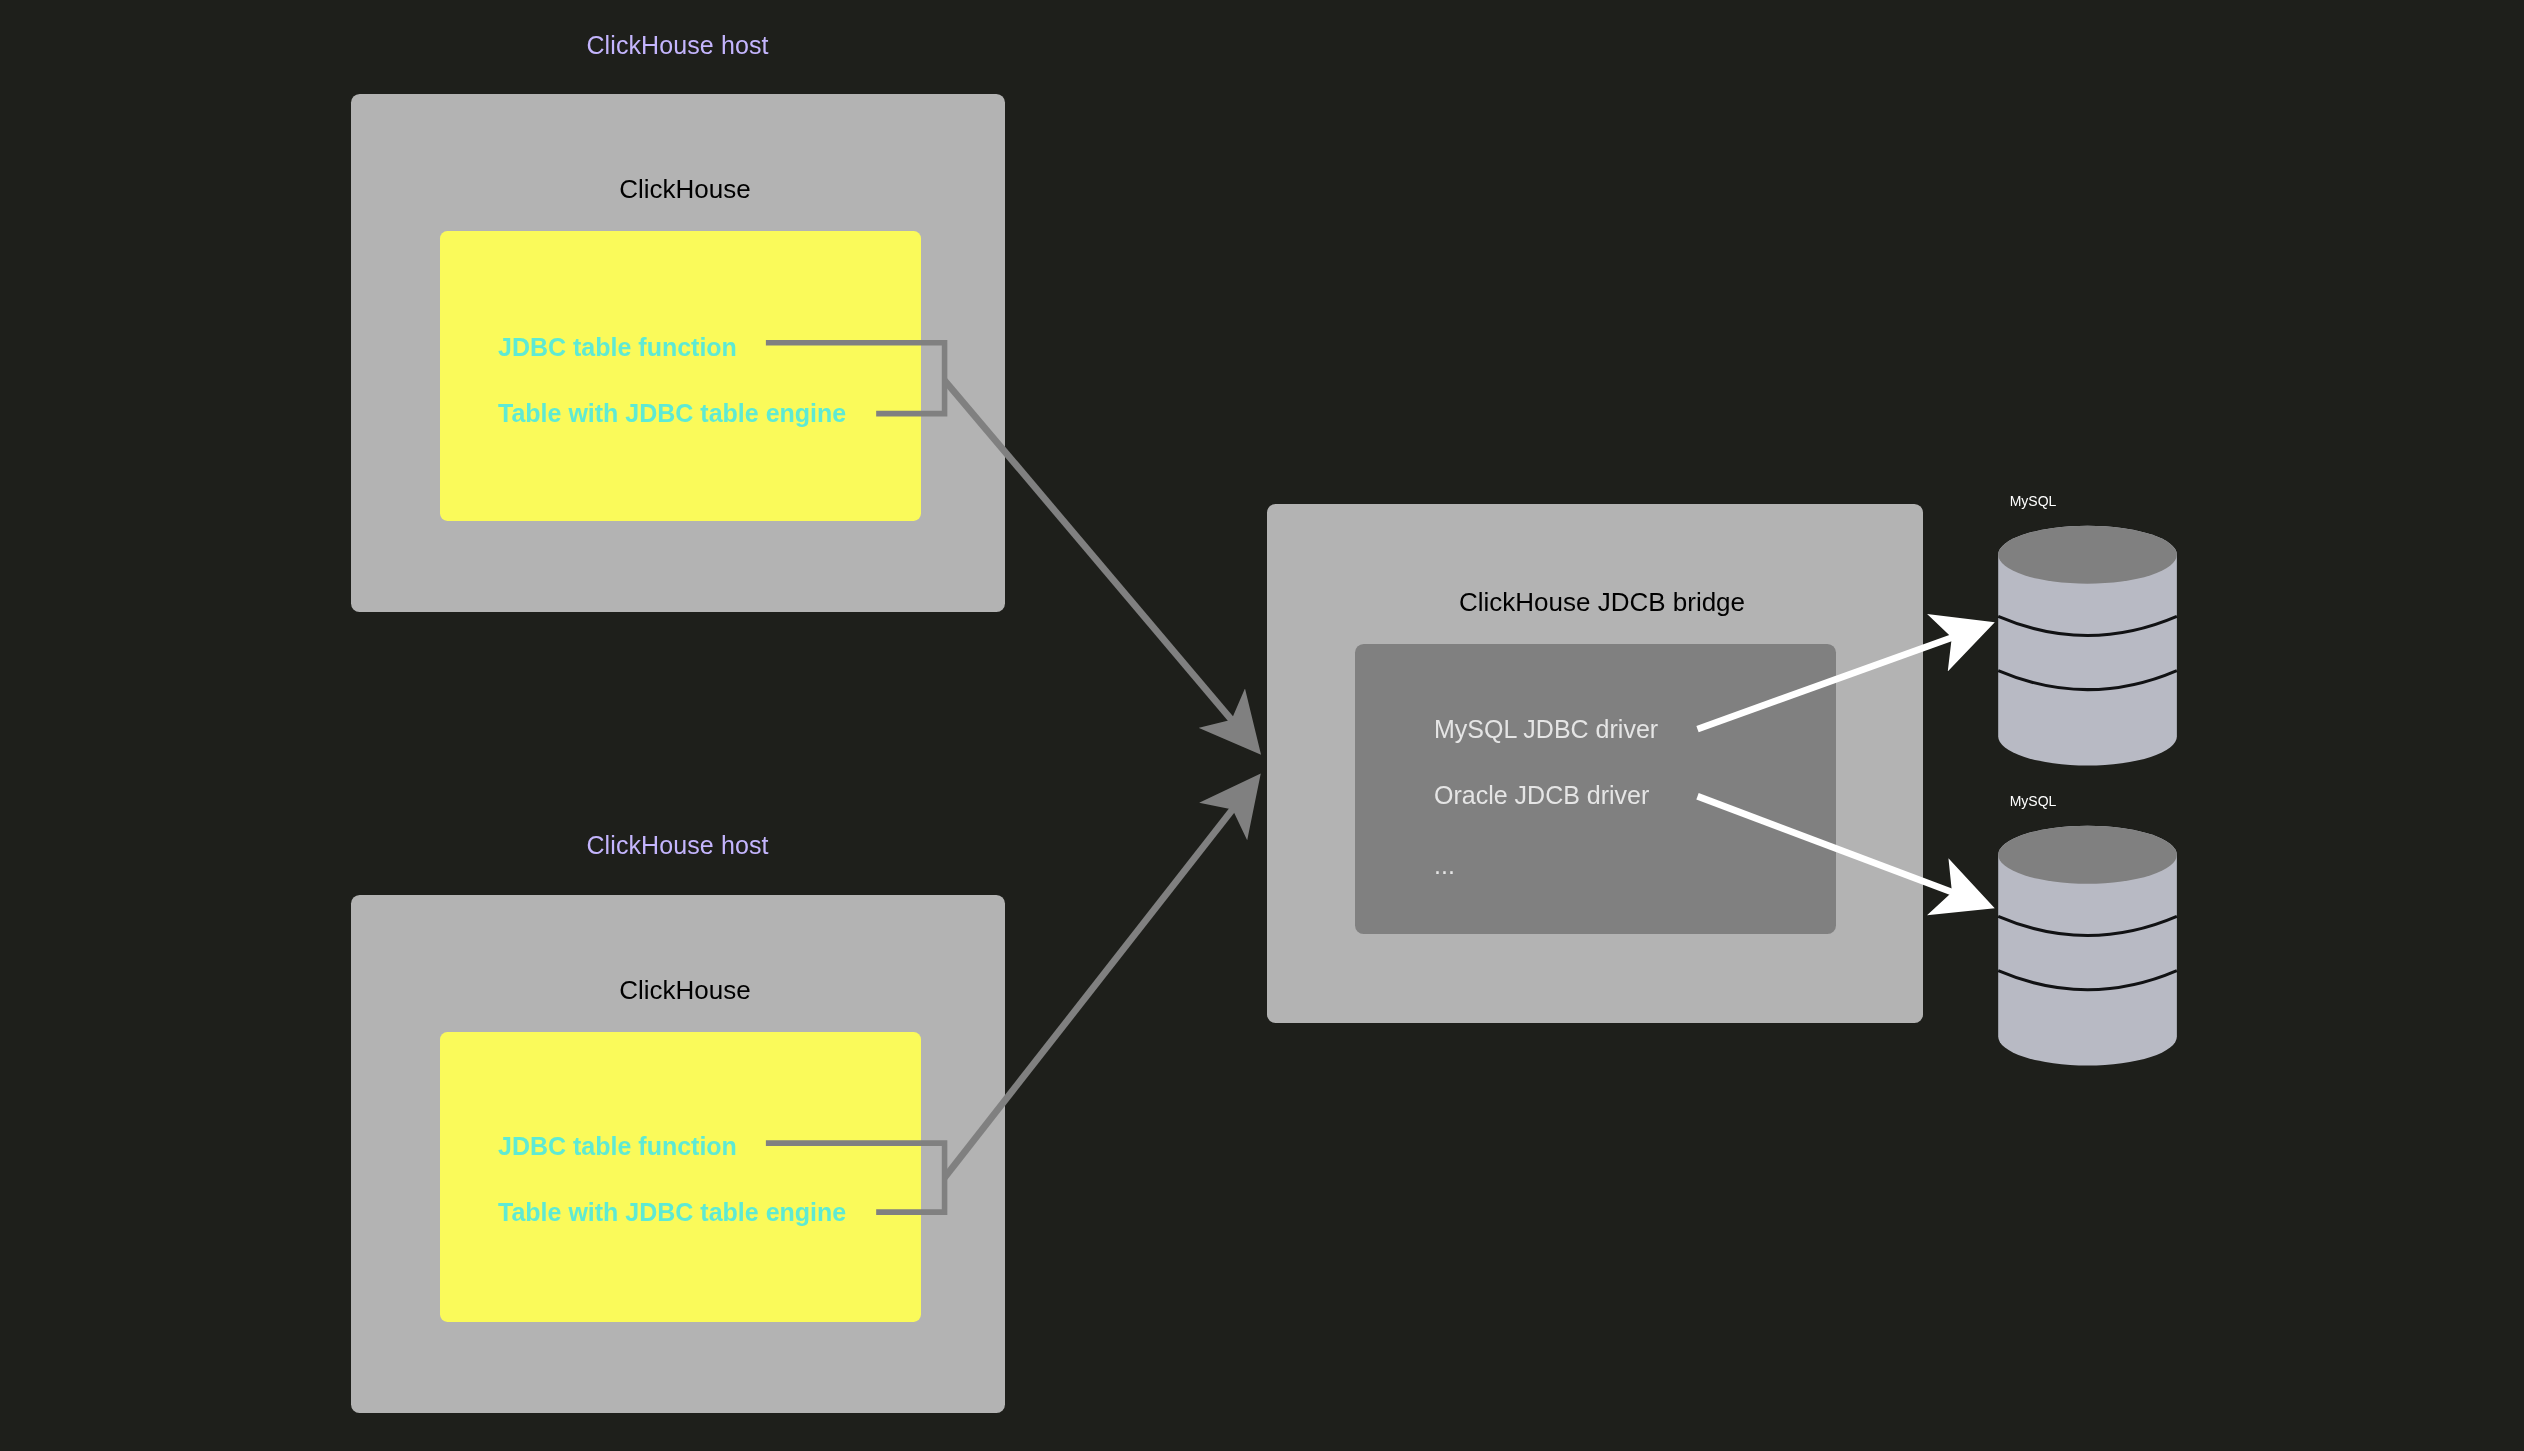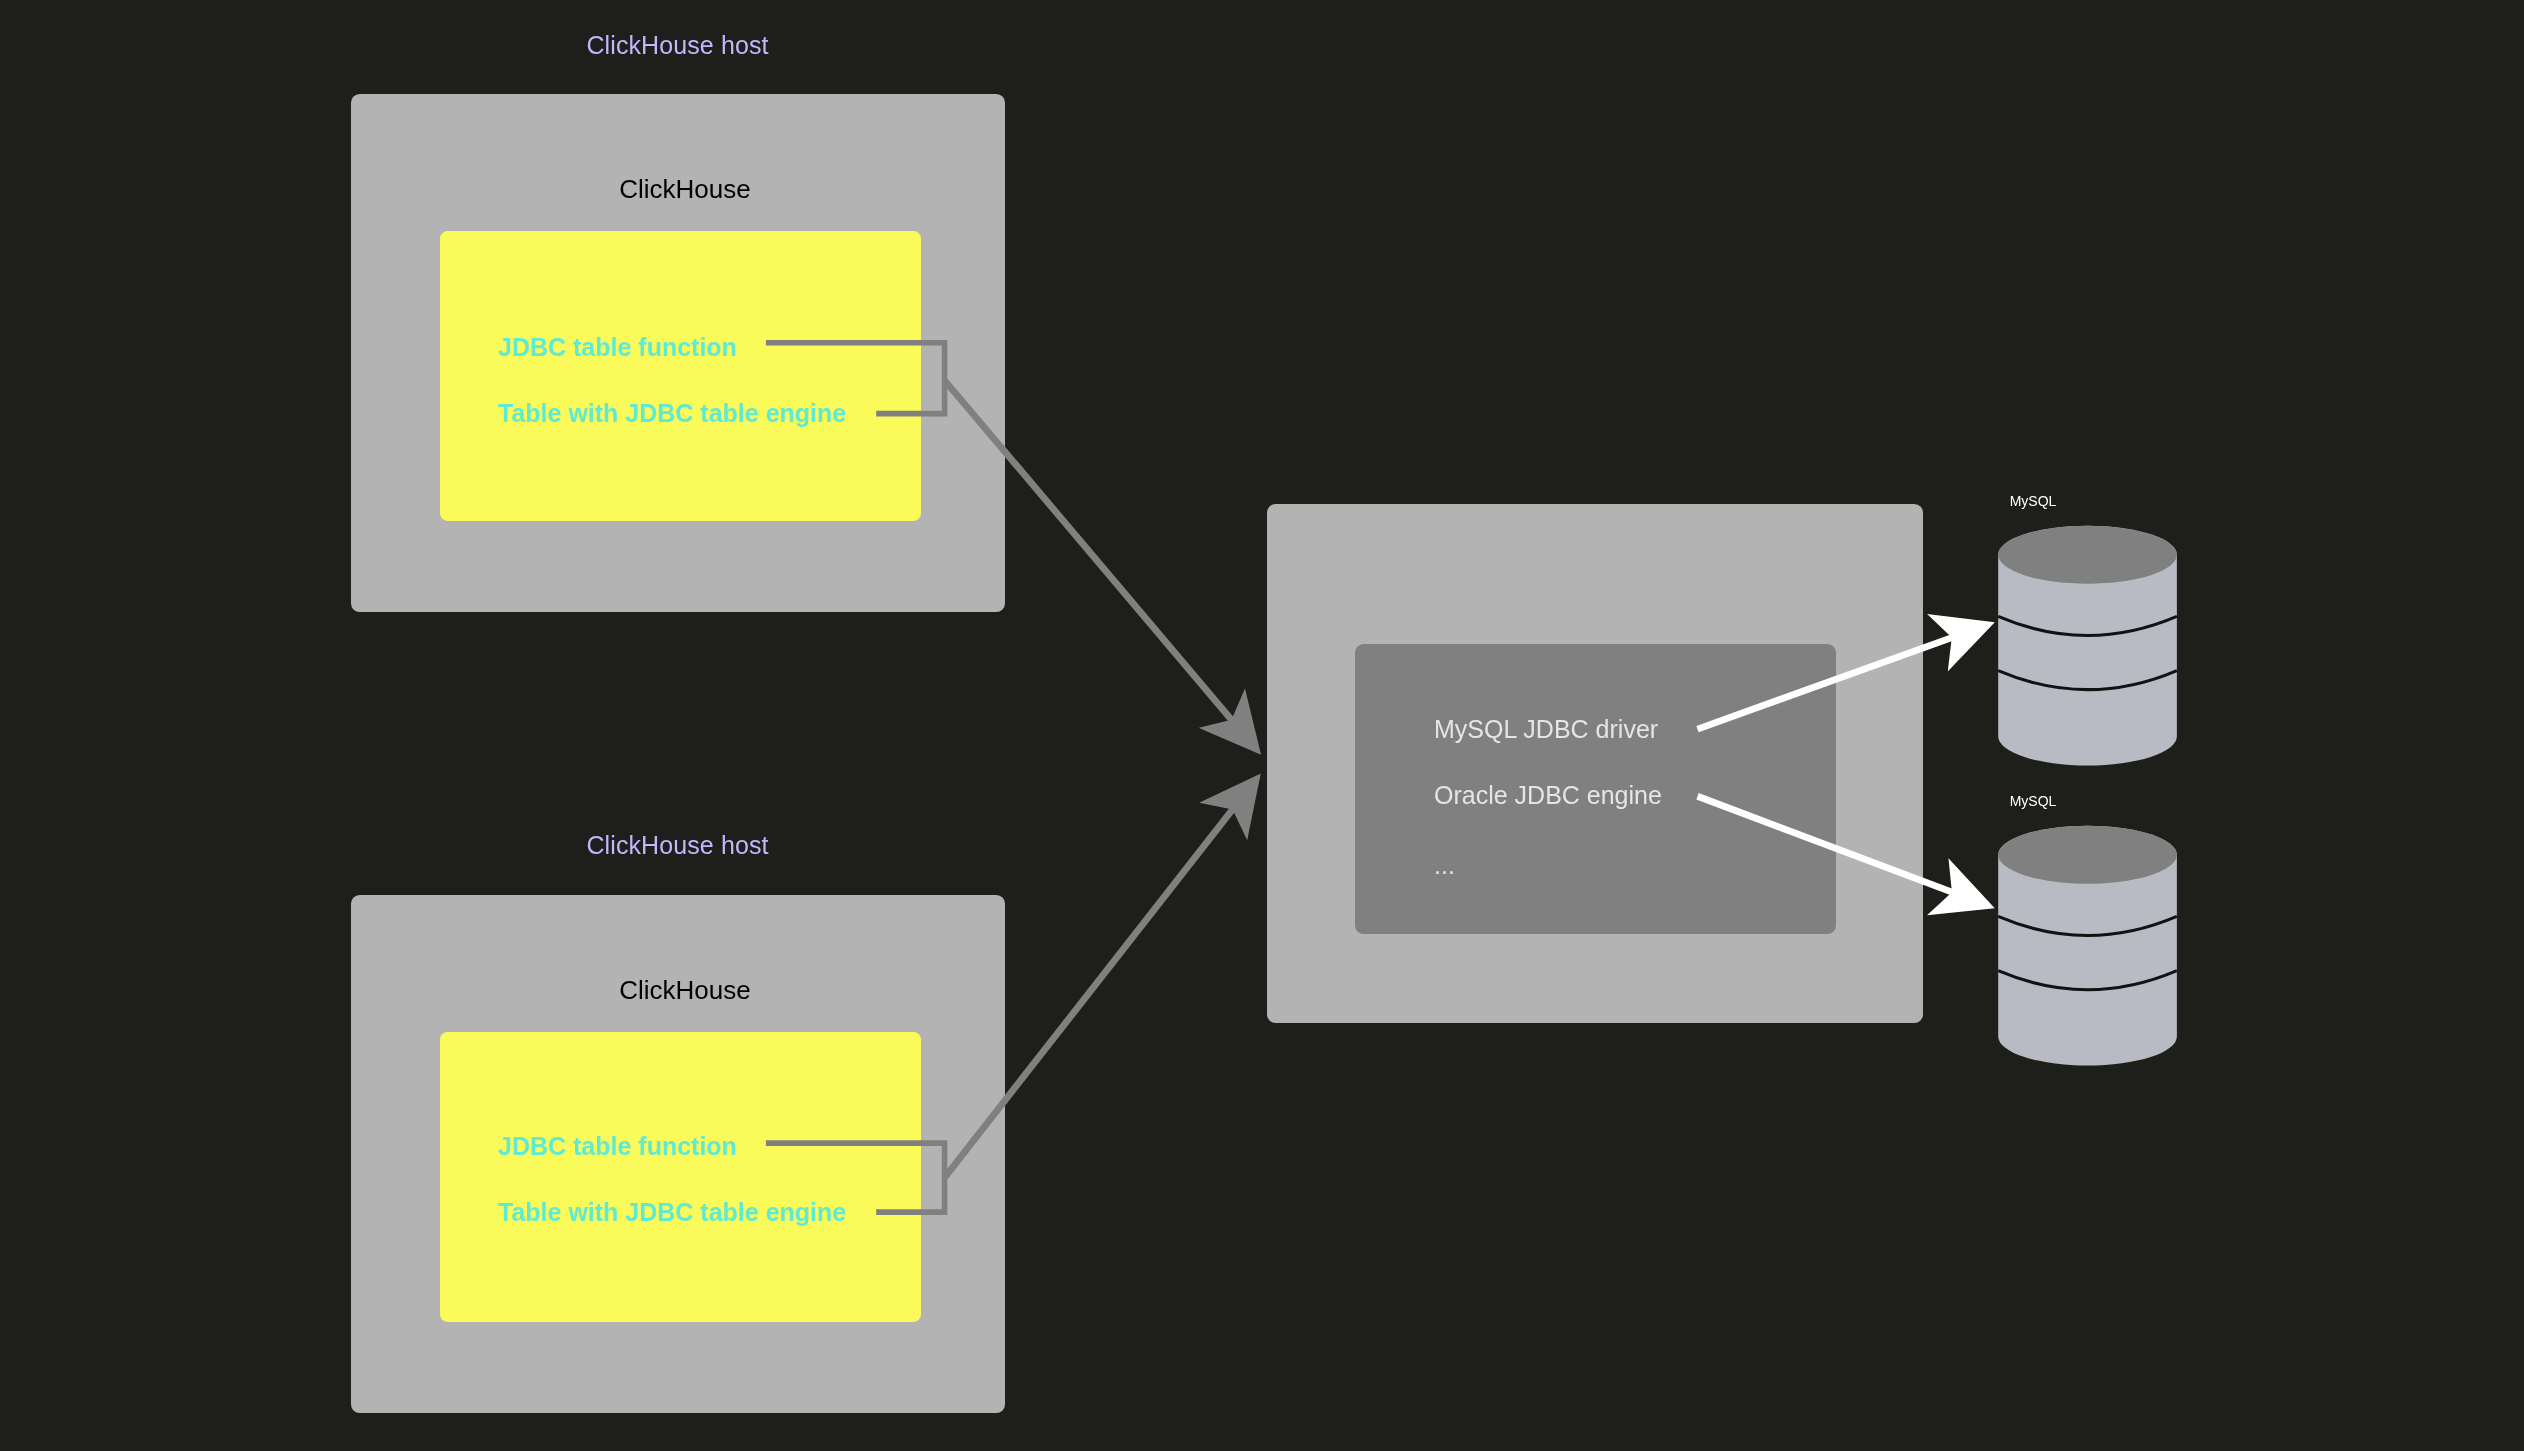--- a/index.html
+++ b/index.html
@@ -122,26 +122,27 @@
 
   <div class="yellow-box" style="left:440px; top:1032px; width:481px; height:290px;"></div>
 
   <div class="item-label" style="left:498px; top:1132px;">JDBC table function</div>
 
   <div class="item-label" style="left:498px; top:1198px;">Table with JDBC table engine</div>
 
 
   <div class="host-box" style="left:1267px; top:504px; width:656px; height:519px;"></div>
 
+  <div class="inner-title" style="left:1267px; top:587px; width:656px;">ClickHouse JDCB bridge</div>
 
   <div class="driver-box" style="left:1355px; top:644px; width:481px; height:290px;"></div>
 
   <div class="driver-label" style="left:1434px; top:715px;">MySQL JDBC  driver</div>
 
-  <div class="driver-label" style="left:1434px; top:781px;">Oracle JDBC  engine</div>
+  <div class="driver-label" style="left:1434px; top:781px;">Oracle JDCB  driver</div>
 
   <div class="driver-label" style="left:1434px; top:851px;">...</div>
 
   <div class="db-caption" style="left:1959px; top:493px; width:148px;">MySQL</div>
 
   <div class="db-caption" style="left:1959px; top:793px; width:148px;">MySQL</div>
 
   <svg id="shapes" viewBox="0 0 4098 2356">
 
     <g>

